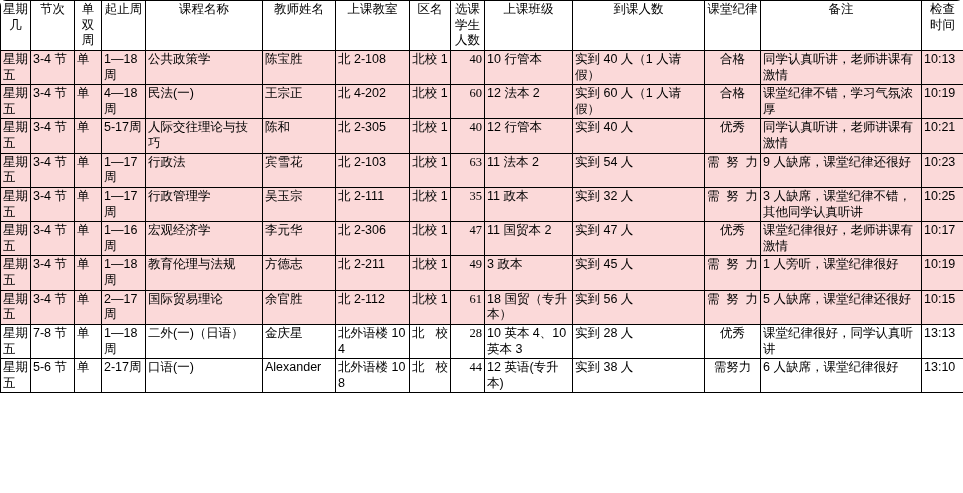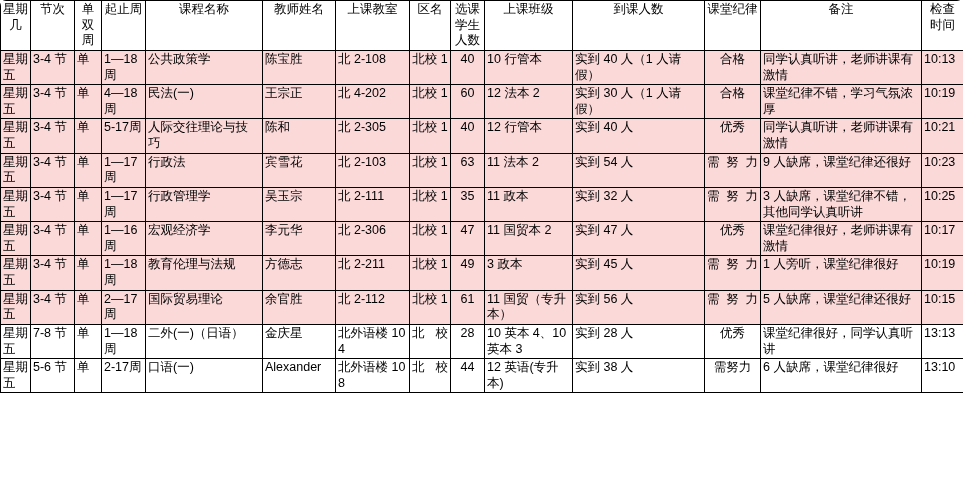--- a/index.html
+++ b/index.html
@@ -52,21 +52,22 @@
   td.c-period,
   td.c-parity,
   td.c-weeks {
     text-align: left;
     margin-left: 11px;
   }
   td.c-zone, td.c-count, td.c-disc {
     text-align: center;
   }
   td.c-count {
-    text-align: center;
+    text-align: right;
+    font-family: Liberation Serif, serif;
   }
   td.c-time {
     text-align: left;
     white-space: nowrap;
   }
   .disc-split {
     display: flex;
     justify-content: space-between;
   }
   .mono {
@@ -138,21 +139,21 @@
           <td class="c-weekday">星期五</td>
           <td class="c-period">3-4 节</td>
           <td class="c-parity">单</td>
           <td class="c-weeks">4—18周</td>
           <td class="c-course">民法(一)</td>
           <td class="c-teacher">王宗正</td>
           <td class="c-room">北 4-202</td>
           <td class="c-zone">北校 1</td>
           <td class="c-count">60</td>
           <td class="c-class">12 法本 2</td>
-          <td class="c-attended">实到 30 人（1 人请假）</td>
+          <td class="c-attended">实到 60 人（1 人请假）</td>
           <td class="c-disc">合格</td>
           <td class="c-remark">课堂纪律不错，学习气氛浓厚</td>
           <td class="c-time">10:19</td>
         </tr>
         <tr class="pink">
           <td class="c-weekday">星期五</td>
           <td class="c-period">3-4 节</td>
           <td class="c-parity">单</td>
           <td class="c-weeks">5-17周</td>
           <td class="c-course">人际交往理论与技巧</td>
@@ -251,21 +252,21 @@
         <tr class="pink">
           <td class="c-weekday">星期五</td>
           <td class="c-period">3-4 节</td>
           <td class="c-parity">单</td>
           <td class="c-weeks">2—17周</td>
           <td class="c-course">国际贸易理论</td>
           <td class="c-teacher">余官胜</td>
           <td class="c-room">北 2-112</td>
           <td class="c-zone">北校 1</td>
           <td class="c-count">61</td>
-          <td class="c-class">11 国贸（专升本）</td>
+          <td class="c-class">18 国贸（专升本）</td>
           <td class="c-attended">实到 56 人</td>
           <td class="c-disc">
             <div class="disc-split">
               <span>需</span>
               <span>努</span>
               <span>力</span>
             </div>
           </td>
           <td class="c-remark">5 人缺席，课堂纪律还很好</td>
           <td class="c-time">10:15</td>

